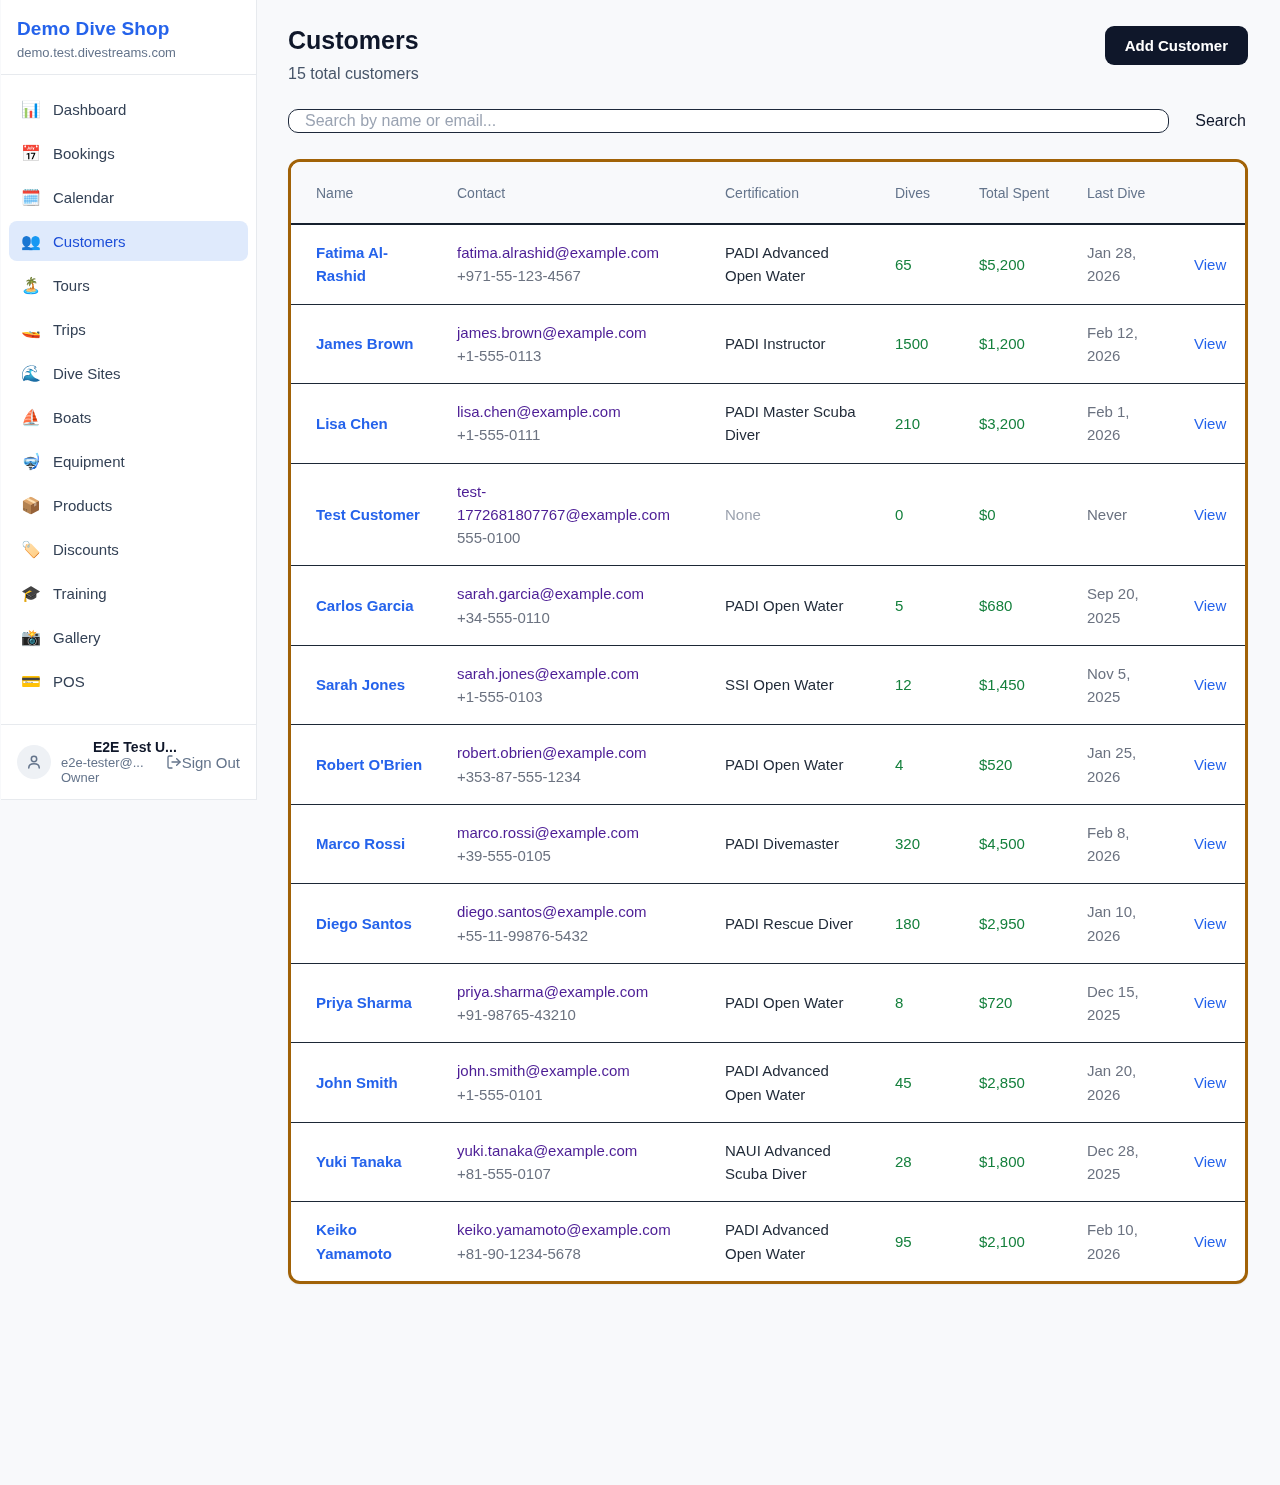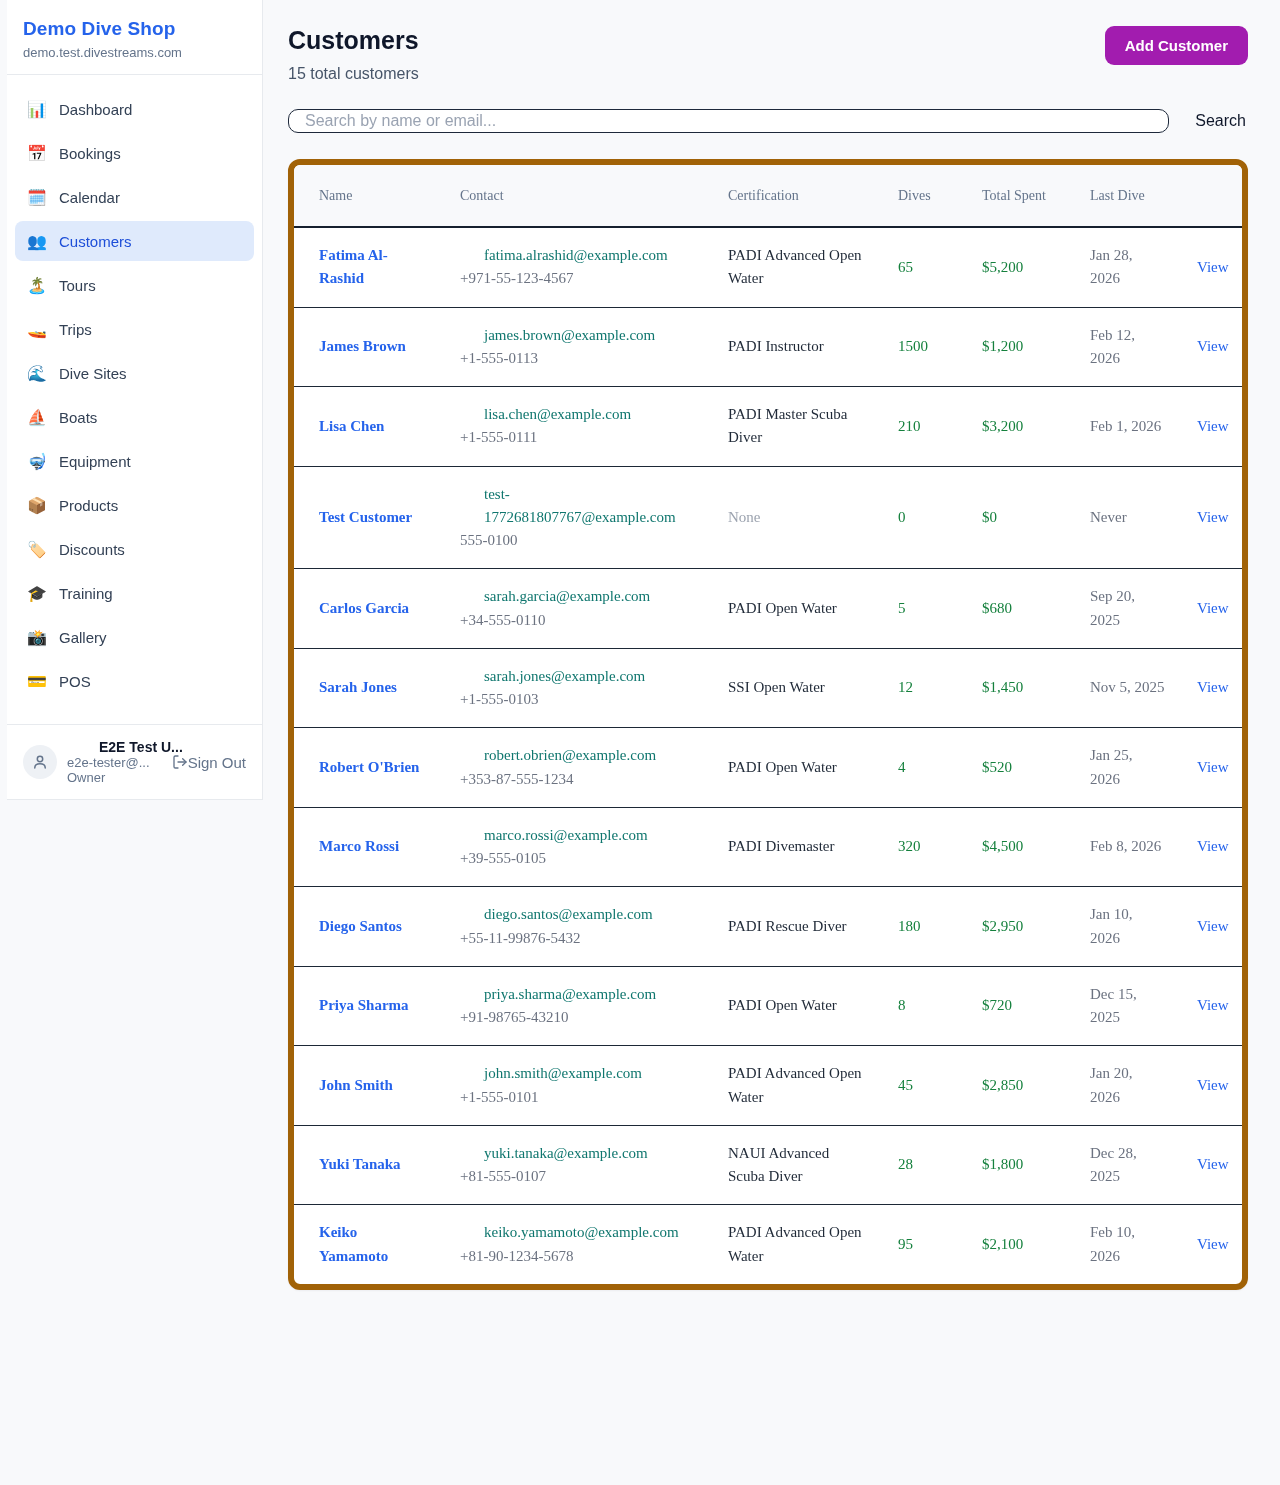--- a/index.html
+++ b/index.html
@@ -7,21 +7,21 @@
   body {
     font-family:"Liberation Sans", sans-serif;
     background:#f8f9fb;
     color:#0f172a;
     position:relative;
     overflow:hidden;
   }
 
   
   .sidebar {
-    position:absolute; left:7px; top:0;
+    position:absolute; left:1px; top:0;
     width:256px; height:800px;
     background:#ffffff;
     border-right:1px solid #e7eaee;
     border-bottom:1px solid #e7eaee;
     display:flex; flex-direction:column;
   }
   .brand { padding:18px 16px 14px 16px; border-bottom:1px solid #e7eaee; }
   .brand-title { color:#2563eb; font-size:19px; font-weight:700; letter-spacing:.1px; }
   .brand-sub { color:#64748b; font-size:13px; margin-top:5px; }
 
@@ -54,21 +54,21 @@
     background:none; border:none; color:#64748b;
     font-family:inherit; font-size:15px; cursor:pointer; flex:0 0 auto;
   }
 
   
   .main { margin-left:256px; padding:26px 32px 0 32px; }
   .page-header { display:flex; align-items:flex-start; justify-content:space-between; }
   .page-title { font-size:25px; font-weight:700; color:#0f172a; }
   .page-sub { font-size:16px; color:#475569; margin-top:10px; }
   .btn-primary {
-    background:#a21caf; color:#ffffff; border:none;
+    background:#0f172a; color:#ffffff; border:none;
     font-family:inherit; font-size:15px; font-weight:600;
     padding:11px 20px; border-radius:9px; cursor:pointer;
   }
 
   .search-row { display:flex; align-items:center; margin-top:26px; }
   .search-input {
     flex:1 1 auto; height:24px;
     border:1px solid #1e293b; border-radius:10px;
     background:#ffffff; padding:0 16px;
     font-family:inherit; font-size:16px; color:#0f172a;
@@ -76,40 +76,39 @@
   .search-input::placeholder { color:#9aa3b2; }
   .search-btn {
     background:none; border:none; color:#0f172a;
     font-family:inherit; font-size:16px; cursor:pointer;
     padding:0 2px 0 26px;
   }
 
   
   .table-card {
     margin-top:26px; background:#ffffff;
-    border:6px solid #a16207; border-radius:12px;
+    border:3px solid #a16207; border-radius:12px;
     box-shadow:0 1px 2px rgba(15,23,42,.05);
     overflow:hidden;
-    font-family:Liberation Serif, serif;
   }
   table { width:100%; border-collapse:collapse; table-layout:fixed; }
   thead th {
     background:#f8f9fb;
     color:#64748b; font-size:14px; font-weight:500;
     text-align:left; vertical-align:middle;
     padding:12px 16px; height:62px;
     border-bottom:2px solid #16202e;
   }
   th.col-name, td.td-name { padding-left:25px; }
   tbody td { padding:16px; vertical-align:middle; font-size:15px; line-height:1.55; }
   tbody tr { border-bottom:1px solid #1d2836; }
   tbody tr:last-child { border-bottom:none; }
 
   .name-link { color:#2563eb; font-weight:600; text-decoration:none; cursor:pointer; display:inline-block; }
-  .email { color:#0f766e; word-break:break-word;margin-left:24px; }
+  .email { color:#4c1d95; word-break:break-word; }
   .phone { color:#6b7280; }
   .td-cert { color:#1f2937; }
   .td-cert.cert-none { color:#9ca3af; }
   .td-dives, .td-spent { color:#15803d; }
   .td-last { color:#6b7280; }
   .view-link { color:#2563eb; font-weight:500; text-decoration:none; cursor:pointer; }
 </style>
 </head>
 <body>
 

